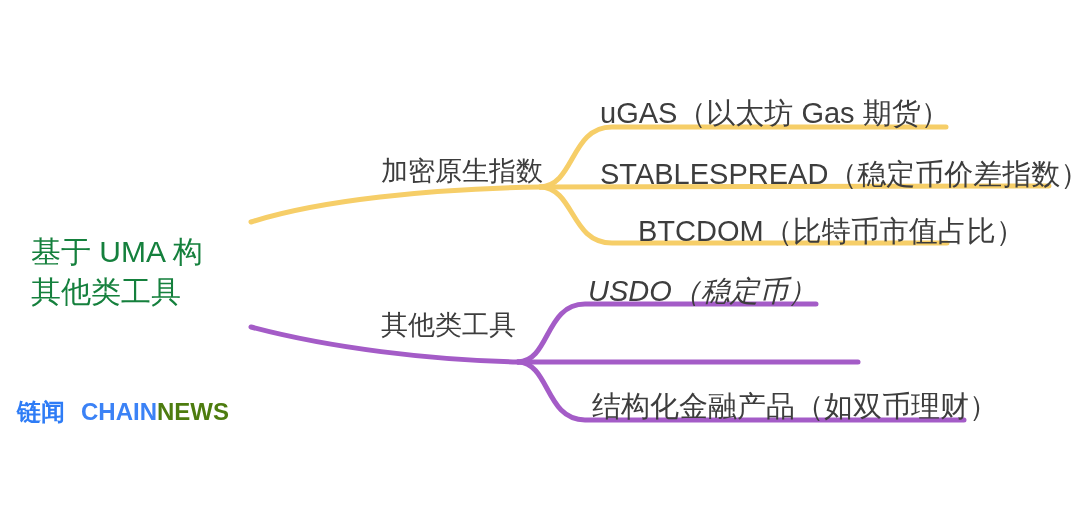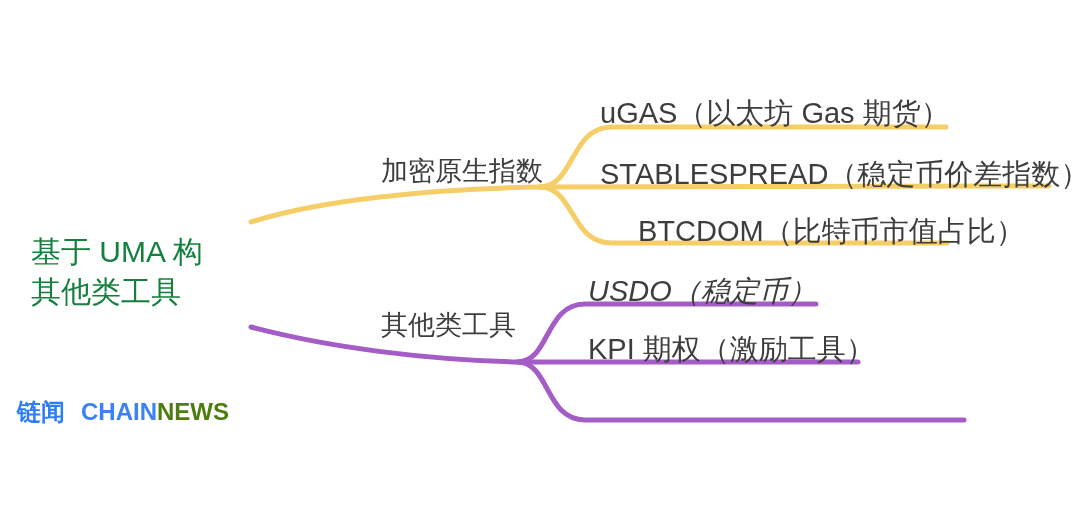--- a/index.html
+++ b/index.html
@@ -83,19 +83,19 @@
   </div>
 
   <div class="label branch-label" style="left:353px; top:153px;">加密原生指数</div>
   <div class="label branch-label" style="left:353px; top:307px;">其他类工具</div>
 
   <div class="label child-label" style="left:600px; top:94px;">uGAS（以太坊 Gas 期货）</div>
   <div class="label child-label" style="left:600px; top:155px;text-align:center;">STABLESPREAD（稳定币价差指数）</div>
   <div class="label child-label" style="left:600px; top:212px;margin-left:38px;">BTCDOM（比特币市值占比）</div>
 
   <div class="label child-label" style="left:588px; top:272px;font-style:italic;">USDO（稳定币）</div>
-  <div class="label child-label" style="left:588px; top:330px;">KPI 期权（激励工具）</div>
+  <div class="label child-label" style="left:592px; top:387px;">结构化金融产品（如双币理财）</div>
 
   <div class="logo">
     <span class="cn">链闻</span><span class="brand-strong">CHAIN</span><span class="brand-light">NEWS</span>
   </div>
 
 </div>
 
 </body></html>

